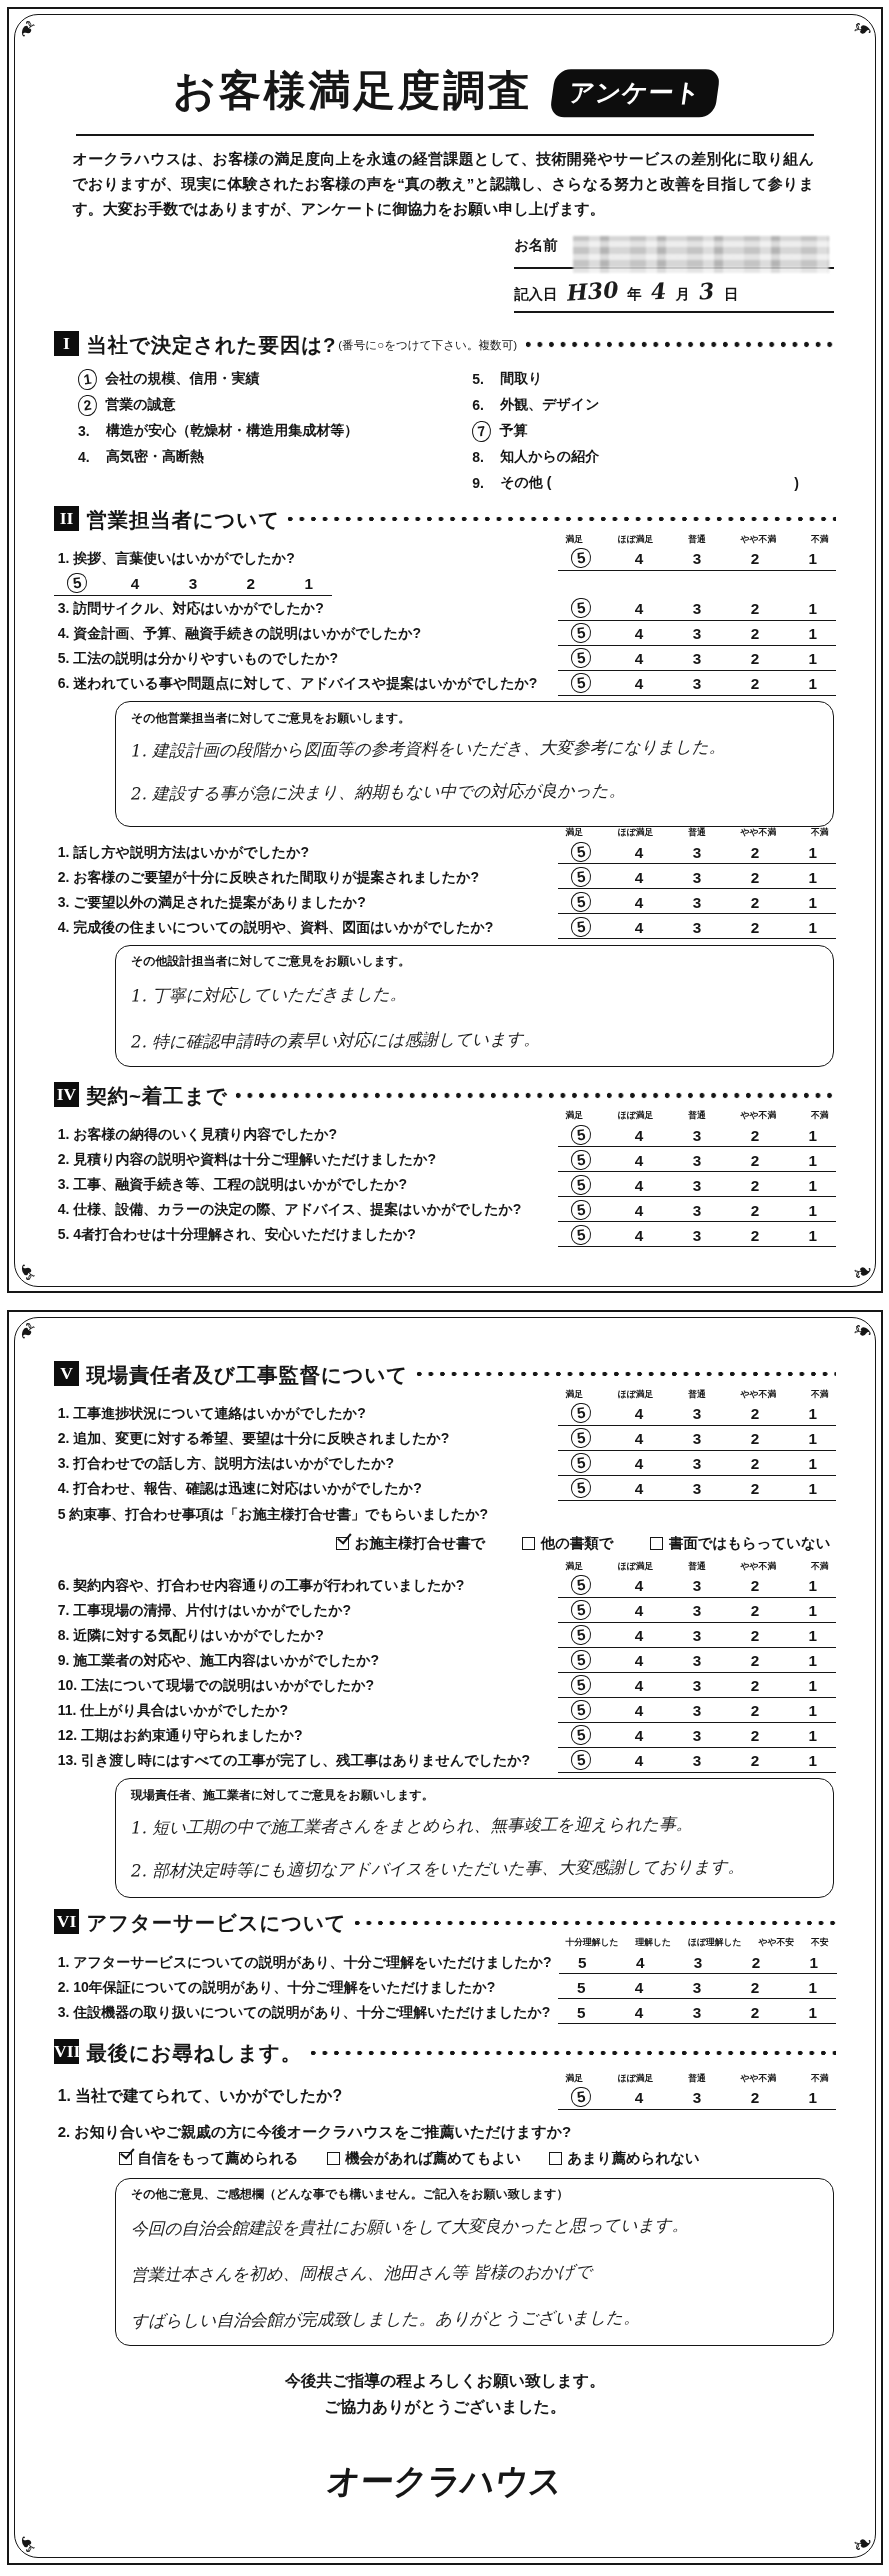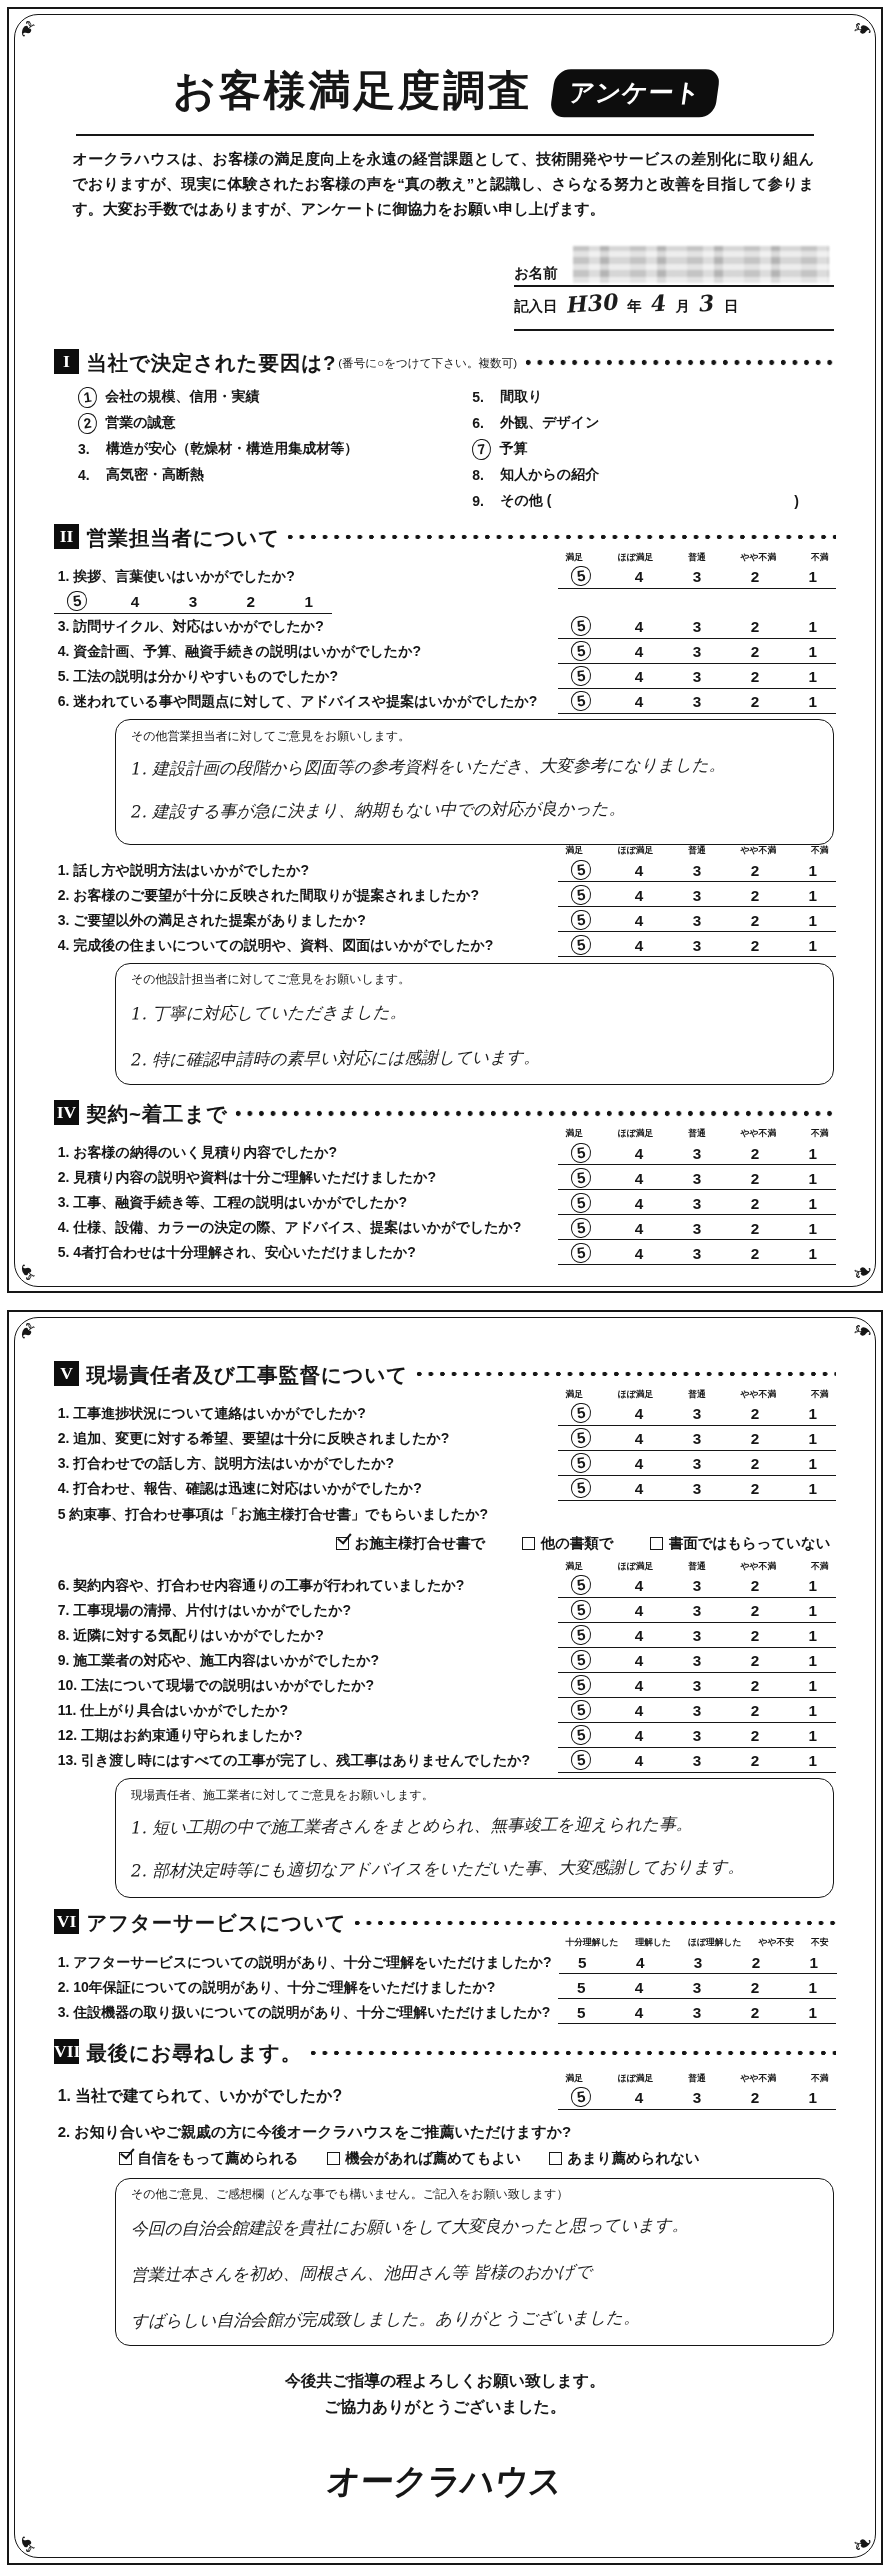--- a/index.html
+++ b/index.html
@@ -23,24 +23,24 @@
   
   .title-line { text-align:center; margin-top:48px; white-space:nowrap; }
   h1 { display:inline; font-size:42px; font-weight:900; letter-spacing:2.8px; }
   .badge { display:inline-block; background:#0d0d0d; color:#fff; font-weight:800;
            font-size:25px; padding:6.5px 16.7px 8.3px; border-radius:15px; margin-left:15px;
            transform:skewX(-8deg) translateY(-3.7px); letter-spacing:0.9px; }
   .rule { border-top:2.8px solid #161616; margin:13px 22px 0 22px; }
   .intro { margin:9.3px 22px 0 18.5px; font-size:15px; font-weight:600; line-height:25px; text-align:justify; }
 
   
-  .name-row { display:flex; align-items:flex-end; width:320px; margin:15px 1.9px 0 auto;
-              border-bottom:2.3px solid #161616; padding-bottom:1.9px; height:51px; }
+  .name-row { display:flex; align-items:flex-start; width:320px; margin:15px 1.9px 0 auto;
+              border-bottom:2.3px solid #161616; padding-bottom:1.9px; height:33px; }
   .date-row { display:flex; align-items:flex-end; width:320px; margin:11px 1.9px 0 auto;
-              border-bottom:2.3px solid #161616; padding-bottom:13px; height:33px; gap:9.3px; }
+              border-bottom:2.3px solid #161616; padding-bottom:7px; height:33px; gap:9.3px; }
   .f-label { font-size:14.4px; font-weight:700; }
   .blur { flex:1; height:37px; margin:0 5.6px 0 15px; filter:blur(1.1px); opacity:.85;
     background:
       repeating-linear-gradient(0deg, rgba(255,255,255,.45) 0 6.5px, rgba(0,0,0,.06) 6.5px 13px),
       repeating-linear-gradient(90deg,#c6c6c6 0 15.8px,#e3e3e3 15.8px 27px,#b3b3b3 27px 36px,#dcdcdc 36px 57px); }
   .hand { font-family:"DejaVu Serif","Liberation Serif",serif; font-style:italic; color:#1c1c1c; }
   .hw-date { font-size:22px; font-weight:600; transform:rotate(-4deg); display:inline-block; }
 
   
   .sec-head { display:flex; align-items:flex-start; margin:0 0 0 0; }
@@ -69,21 +69,21 @@
                 padding:0 7.4px; font-size:8.8px; font-weight:700; height:12px; align-items:flex-end; }
   .q-row { display:flex; align-items:flex-end; height:25px; }
   .q-text { flex:1; font-size:14px; font-weight:600; padding:0 7.4px 2.8px 3.7px; white-space:nowrap;margin-top:44px; }
   .scale { flex:0 0 278px; display:flex; justify-content:space-between; align-items:flex-end;
            border-bottom:1.9px solid #161616; padding:0 13px 1.9px; }
   .num { font-size:15.3px; font-weight:600; line-height:17.6px; width:20.4px; text-align:center; }
   .num.sel { border:1.6px solid #161616; border-radius:52% 48% 56% 50%; transform:rotate(-6deg); }
 
   
   .comment-box { border:1.9px solid #161616; border-radius:15px; margin:5.6px 1.9px 0 61px; padding:7.4px 15px 3.7px; }
-  .c-label { font-size:12px; font-weight:400; }
+  .c-label { font-size:12px; font-weight:700; }
   .c-lines .hand { font-size:16.7px; line-height:43px; white-space:nowrap; transform:rotate(-.4deg); }
   .c-lines.tight .hand { line-height:46px; }
 
   
   .checks { display:flex; align-items:center; }
   .checks.right { justify-content:flex-end; gap:37px; padding-right:5.6px; }
   .checks.mid { margin-left:65px; gap:28px; }
   .cb-item { display:flex; align-items:center; font-size:14.4px; font-weight:700; white-space:nowrap; }
   .cb { width:13px; height:13px; border:1.7px solid #161616; margin-right:5.6px; position:relative; flex:0 0 auto; }
   .cb .mark { position:absolute; left:0.9px; top:-5.6px; width:13px; height:8.3px;

